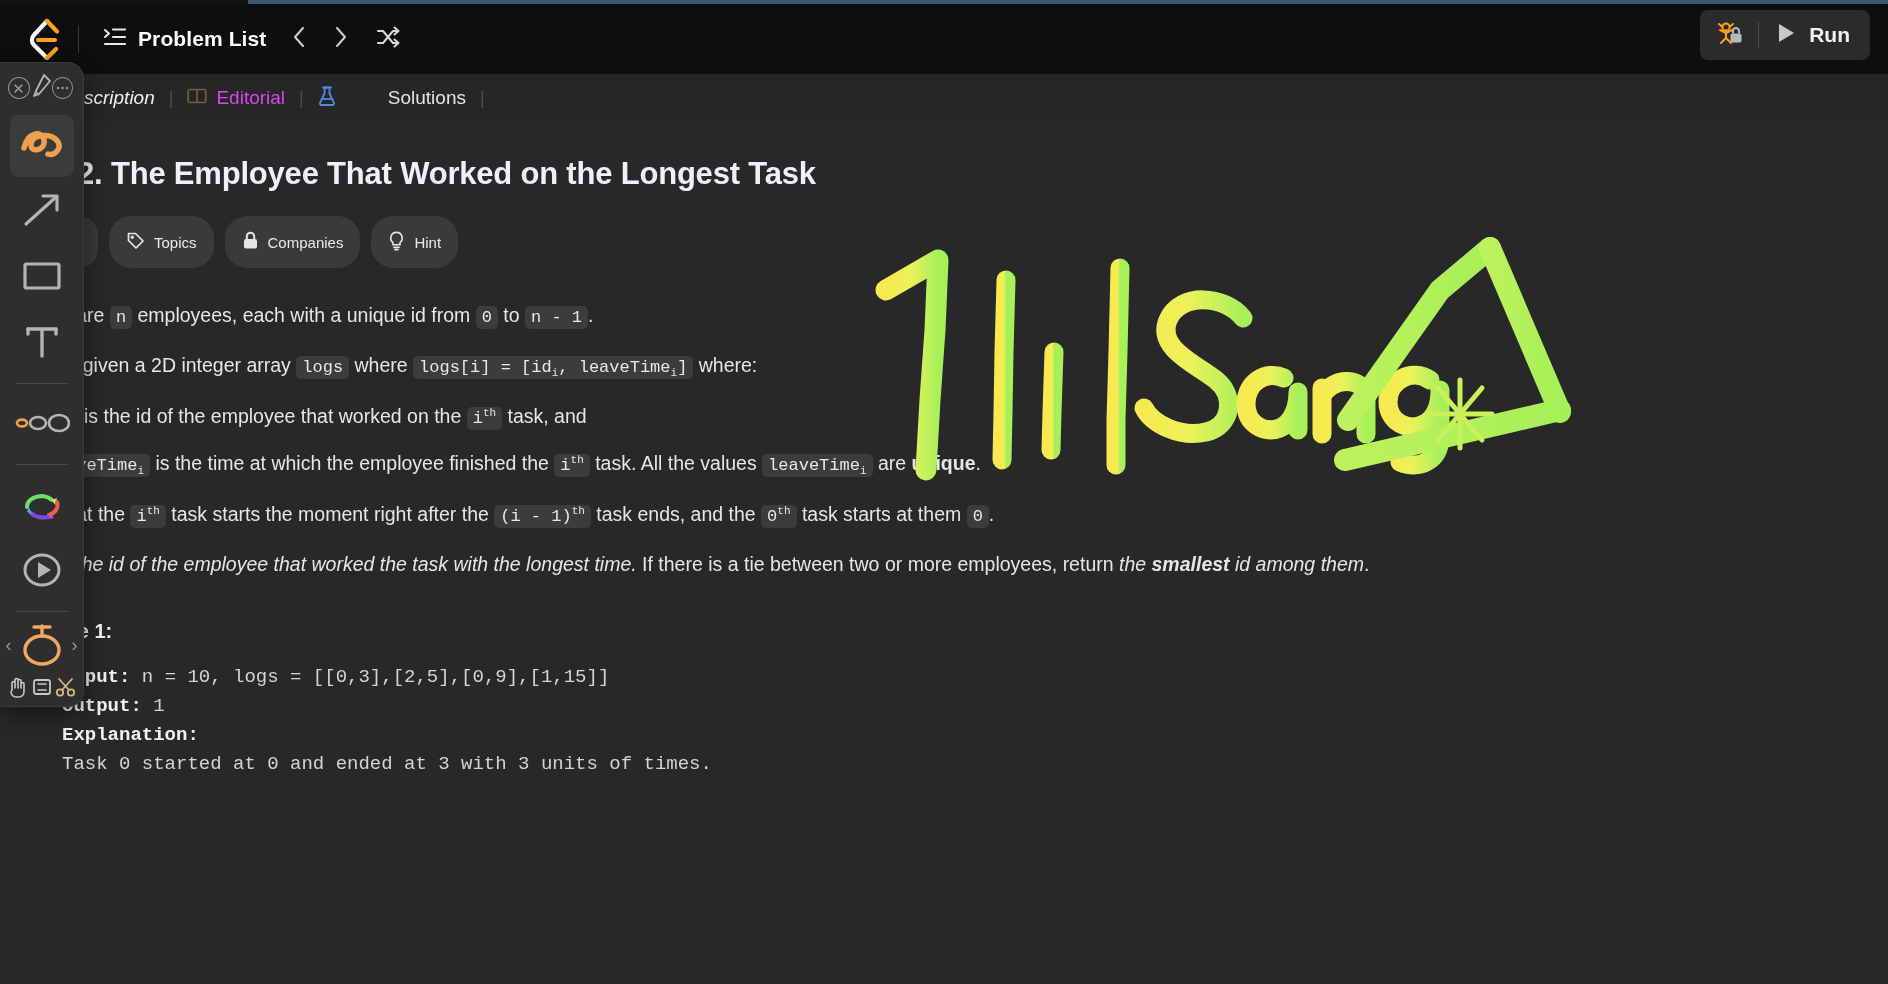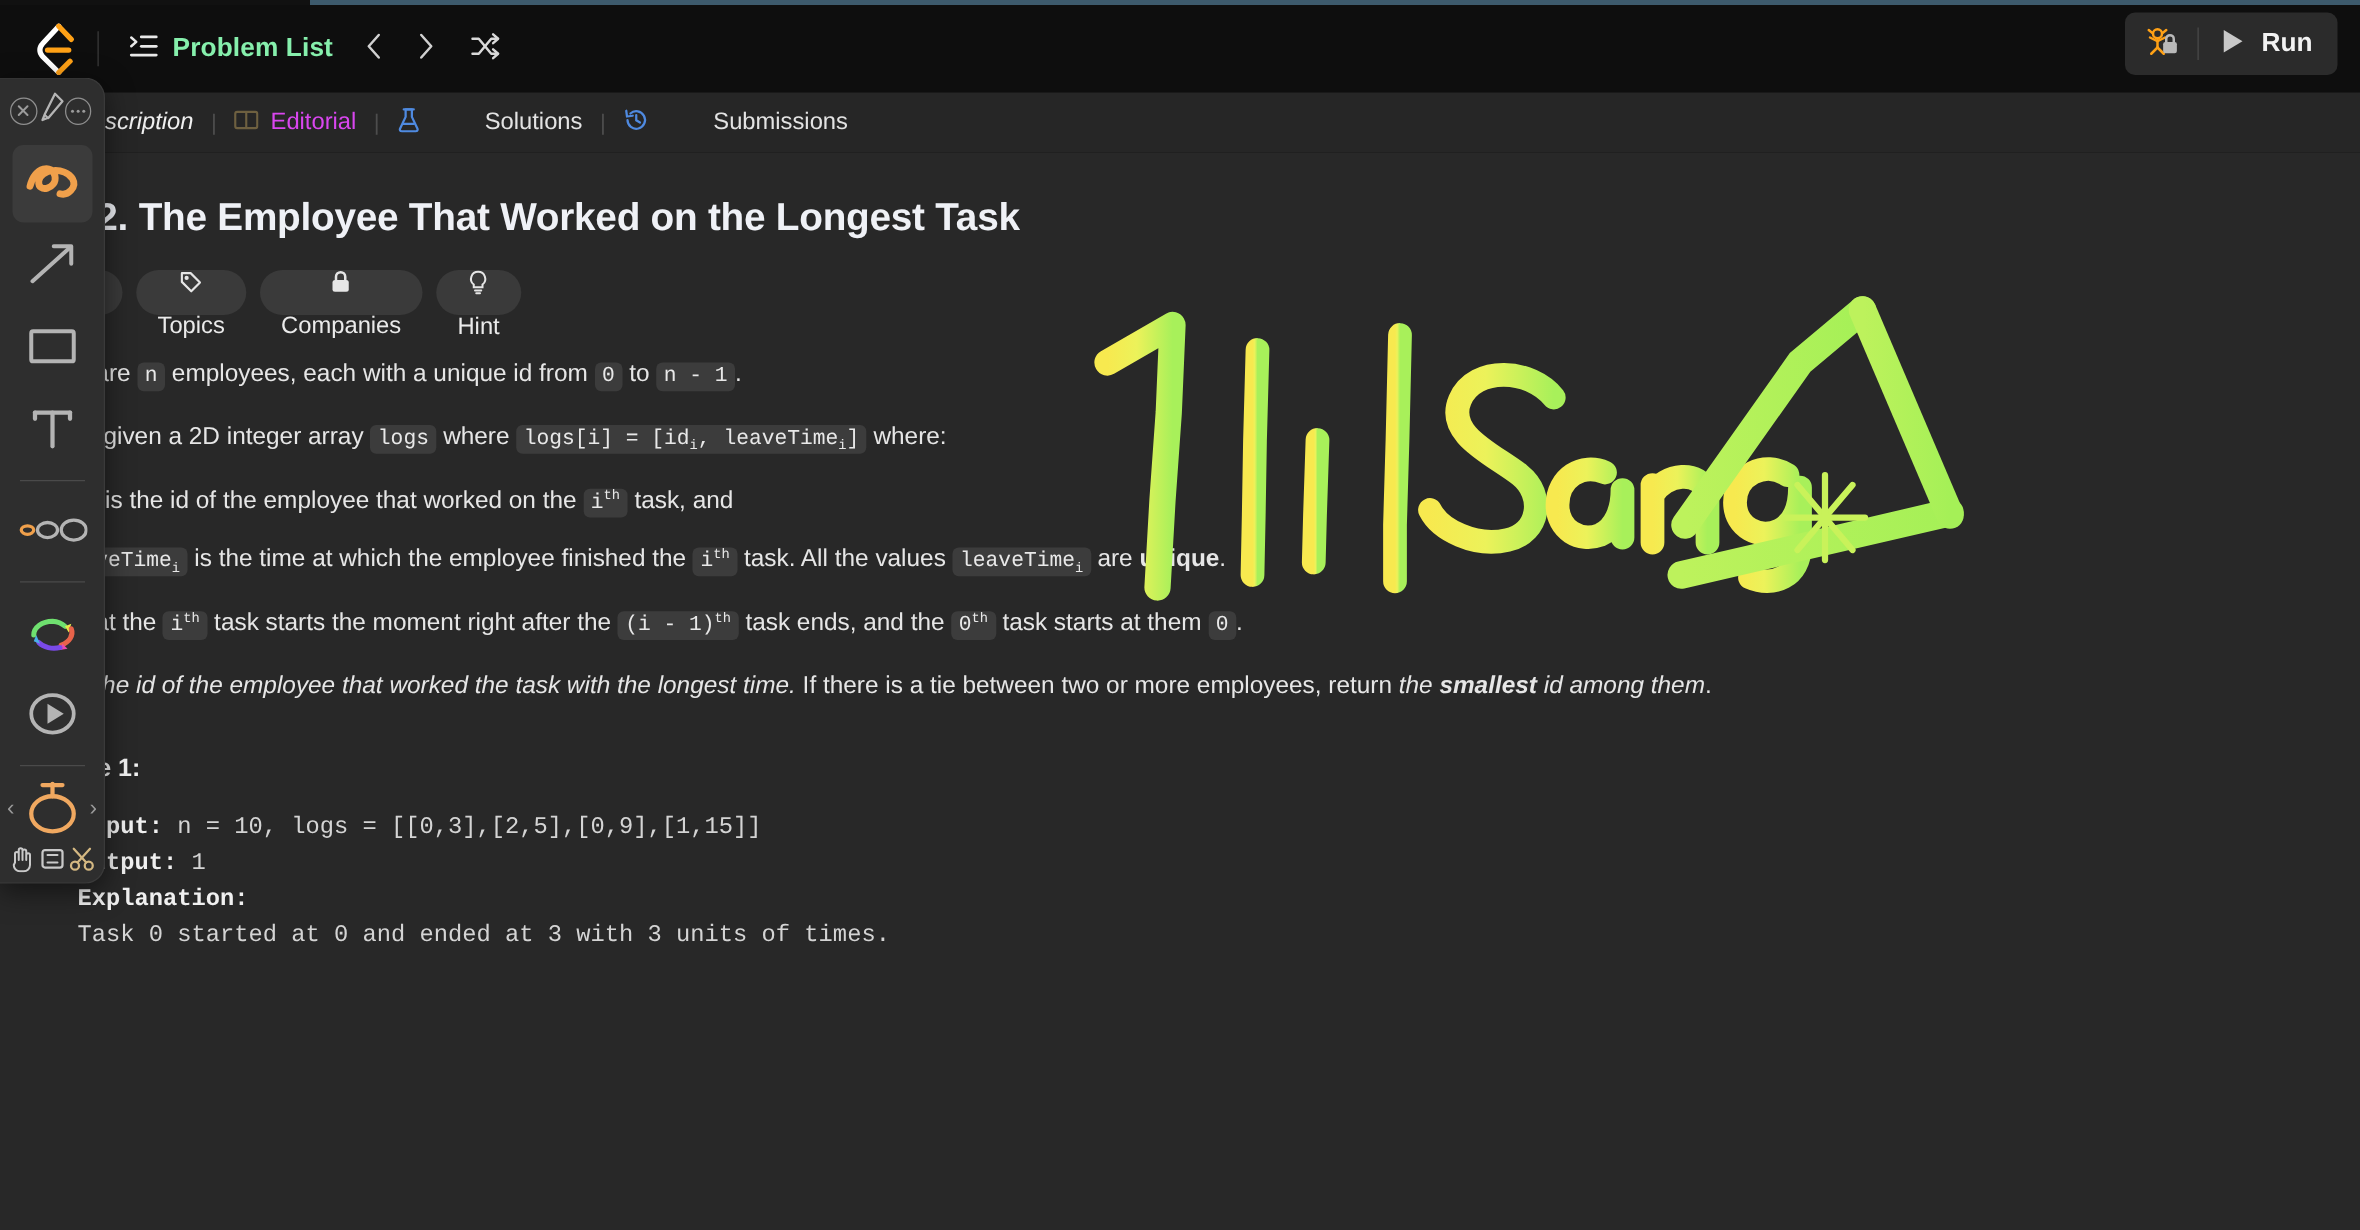--- a/index.html
+++ b/index.html
@@ -19,21 +19,21 @@
   .header {
     position: absolute; left: 0; top: 4px; width: 1888px; height: 70px;
     background: #0e0e0e; display: flex; align-items: center;
   }
   .lc-logo { margin-left: 24px; width: 40px; height: 42px; display:block; }
   .hdr-divider { width:1px; height:28px; background:#3a3a3a; margin:0 14px 0 14px; }
   .problem-list-btn {
     display:flex; align-items:center; gap:11px; padding:6px 10px; border-radius:6px;
     cursor:pointer;
   }
-  .pl-label { color:#86efac; font-size:21px; font-weight:600; letter-spacing:.1px; }
+  .pl-label { color:#ffffff; font-size:21px; font-weight:600; letter-spacing:.1px; }
   .nav-icon-btn {
     width:38px; height:38px; display:flex; align-items:center; justify-content:center;
     border-radius:6px; cursor:pointer; margin-left:4px;
   }
 
   .hdr-right { position:absolute; right:18px; top:6px; display:flex; align-items:center; }
   .run-group {
     display:flex; align-items:center; background:#2b2b2b; border-radius:8px; height:50px;
     overflow:hidden;
   }
@@ -68,21 +68,21 @@
   .content-inner { position:absolute; left:-30px; top:0; width:1918px; padding: 34px 60px 0 90px; }
 
   .ptitle {
     color:#eff1f6; font-size:31px; font-weight:700; letter-spacing:-.2px;
     margin-bottom:24px; white-space:nowrap;
   }
 
   .pillrow { display:flex; align-items:center; gap:11px; margin-bottom:32px; }
   .pill {
     display:flex; align-items:center; gap:9px; background:#3a3a3a; border-radius:22px;
-    height:36px; padding:0 17px; cursor:pointer; color:#eaeaea; font-size:19px; font-weight:500;flex-direction:column;
+    height:52px; padding:0 17px; cursor:pointer; color:#eaeaea; font-size:15px; font-weight:500;
   }
   .pill.stub { width:38px; padding:0; overflow:hidden; }
 
   .para { color:#e6e6e6; font-size:19.5px; line-height:1.62; margin-bottom:18px; }
   .bullets { list-style:none; margin:0 0 18px 0; padding:0; }
   .bullets li { color:#e6e6e6; font-size:19.5px; line-height:1.62; margin-bottom:14px; }
   code.kc {
     background:#3c3c3c; border-radius:5px; padding:2px 6px;
     font-family:"Liberation Mono", monospace; font-size:17px; color:#e8e8e8;
     white-space:nowrap;
@@ -240,30 +240,20 @@
       <span>
         <svg width="18" height="20" viewBox="0 0 18 20">
           <path d="M6.5 1.5 v6 L2 17 a1.4 1.4 0 0 0 1.2 2 h11.6 A1.4 1.4 0 0 0 16 17 L11.5 7.5 v-6 Z" fill="none" stroke="#4f8ae0" stroke-width="1.8" stroke-linejoin="round"></path>
           <line x1="5" y1="1.5" x2="13" y2="1.5" stroke="#4f8ae0" stroke-width="1.8" stroke-linecap="round"></line>
           <path d="M4.2 13 h9.6" stroke="#4f8ae0" stroke-width="1.8"></path>
         </svg>
       </span>
       <span class="tab-label">Solutions</span>
     </div>
     <span class="tab-sep">|</span>
-    <div class="tab on">
-      <span>
-        <svg width="20" height="20" viewBox="0 0 20 20">
-          <path d="M3 10 a7 7 0 1 0 2.3 -5.2" fill="none" stroke="#4f8ae0" stroke-width="1.8" stroke-linecap="round"></path>
-          <path d="M2 2.6 L2.6 7.2 L7.2 6.6" fill="none" stroke="#4f8ae0" stroke-width="1.8" stroke-linecap="round" stroke-linejoin="round"></path>
-          <path d="M10 6 v4.2 l3 1.8" fill="none" stroke="#4f8ae0" stroke-width="1.8" stroke-linecap="round"></path>
-        </svg>
-      </span>
-      <span class="tab-label">Submissions</span>
-    </div>
   </div>
 
   <div class="content">
     <div class="content-inner">
 
       <div class="ptitle">32. The Employee That Worked on the Longest Task</div>
 
       <div class="pillrow">
         <div class="pill stub"></div>
         <div class="pill">

